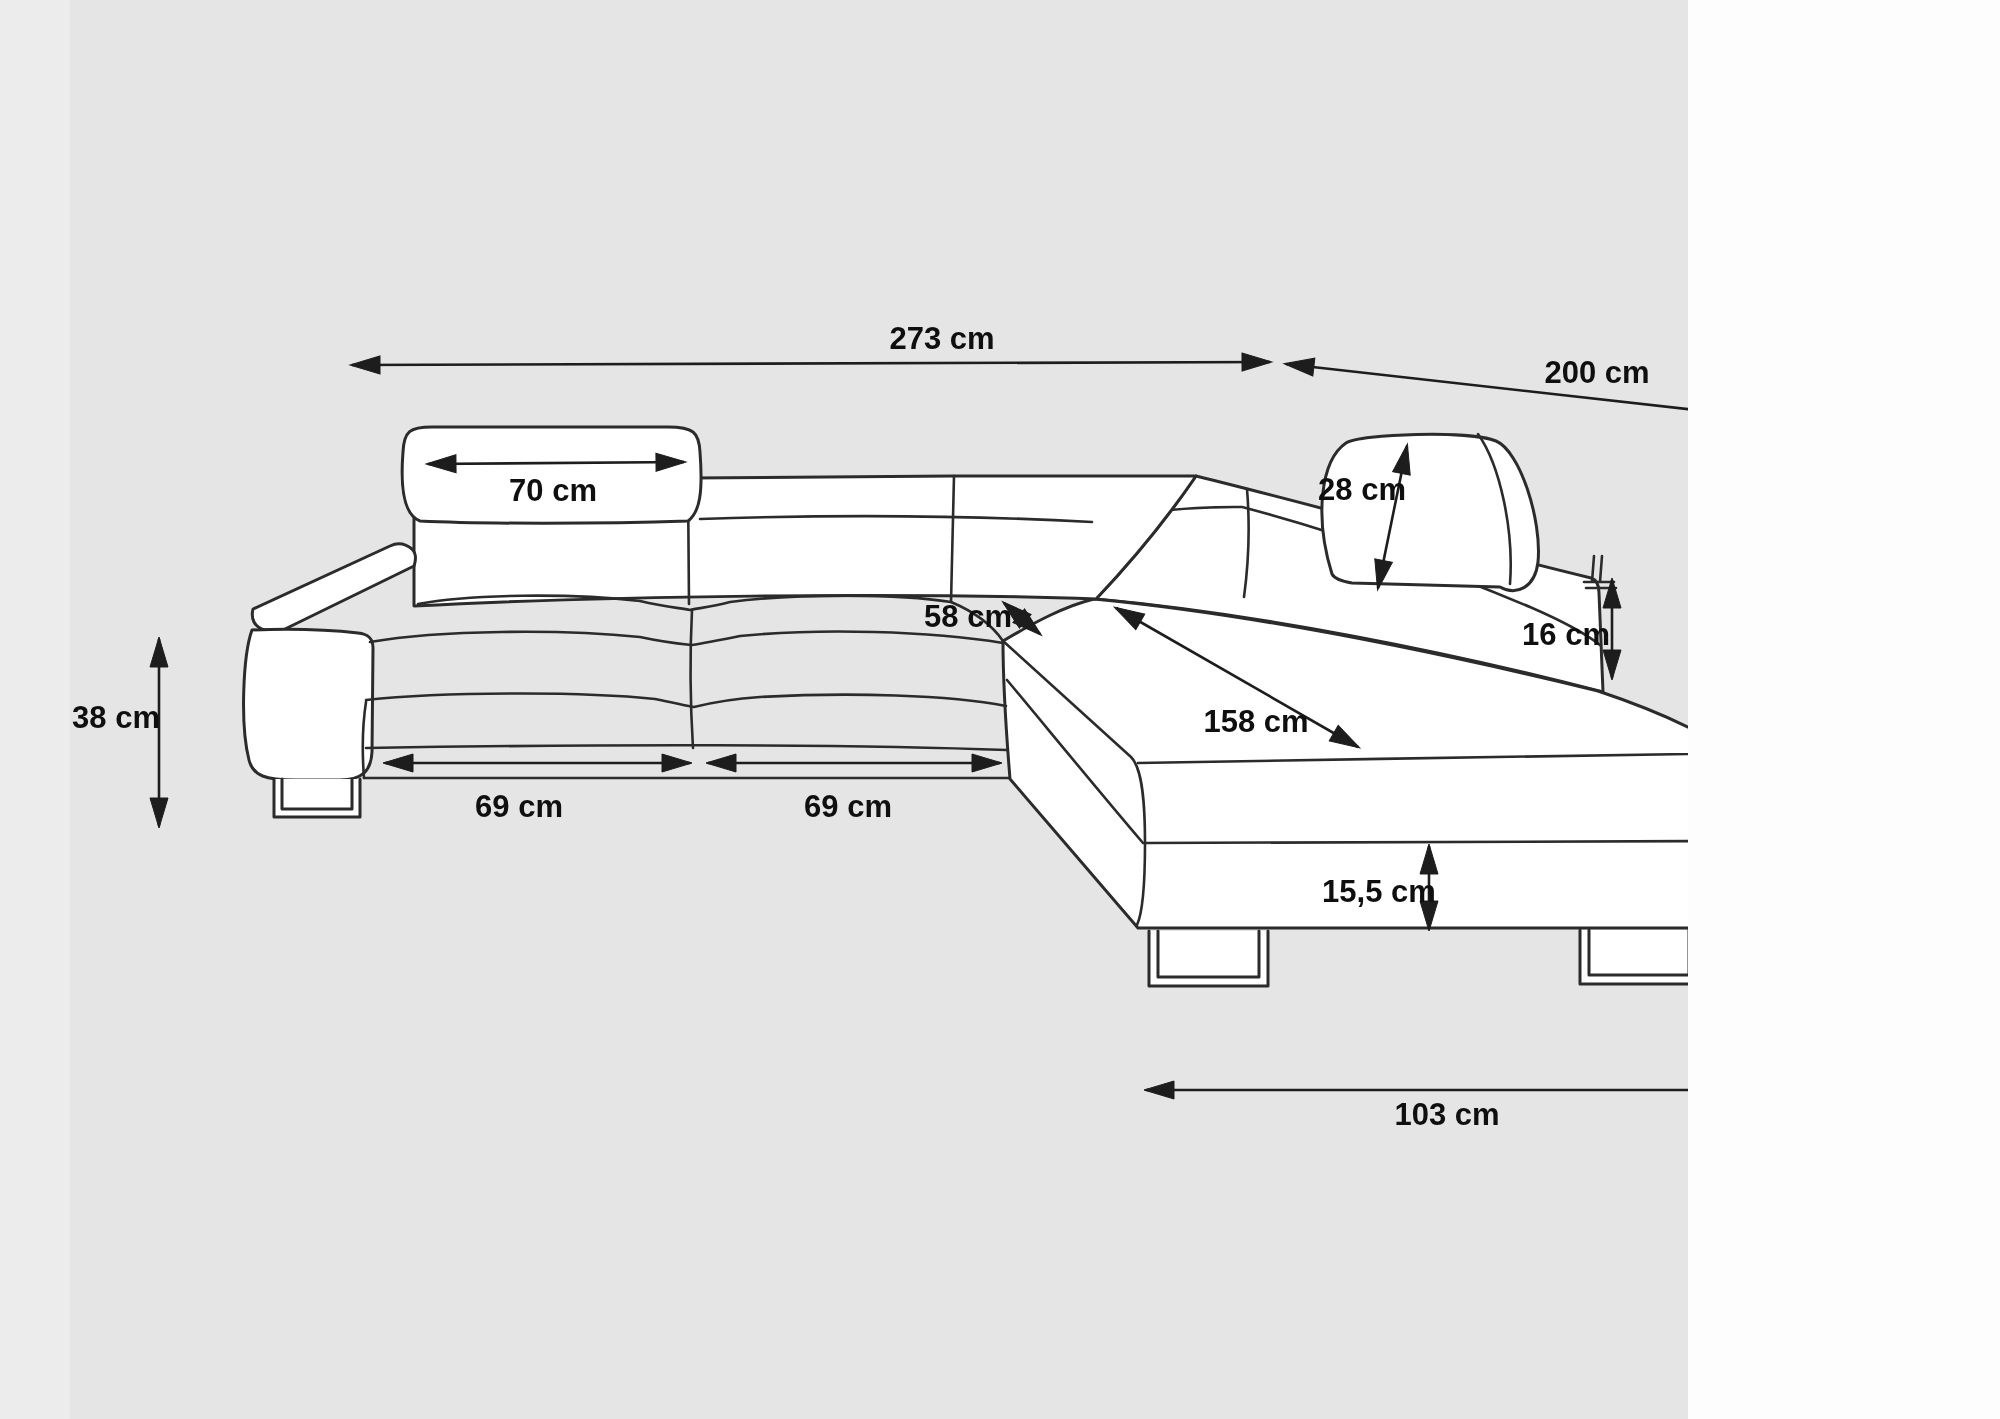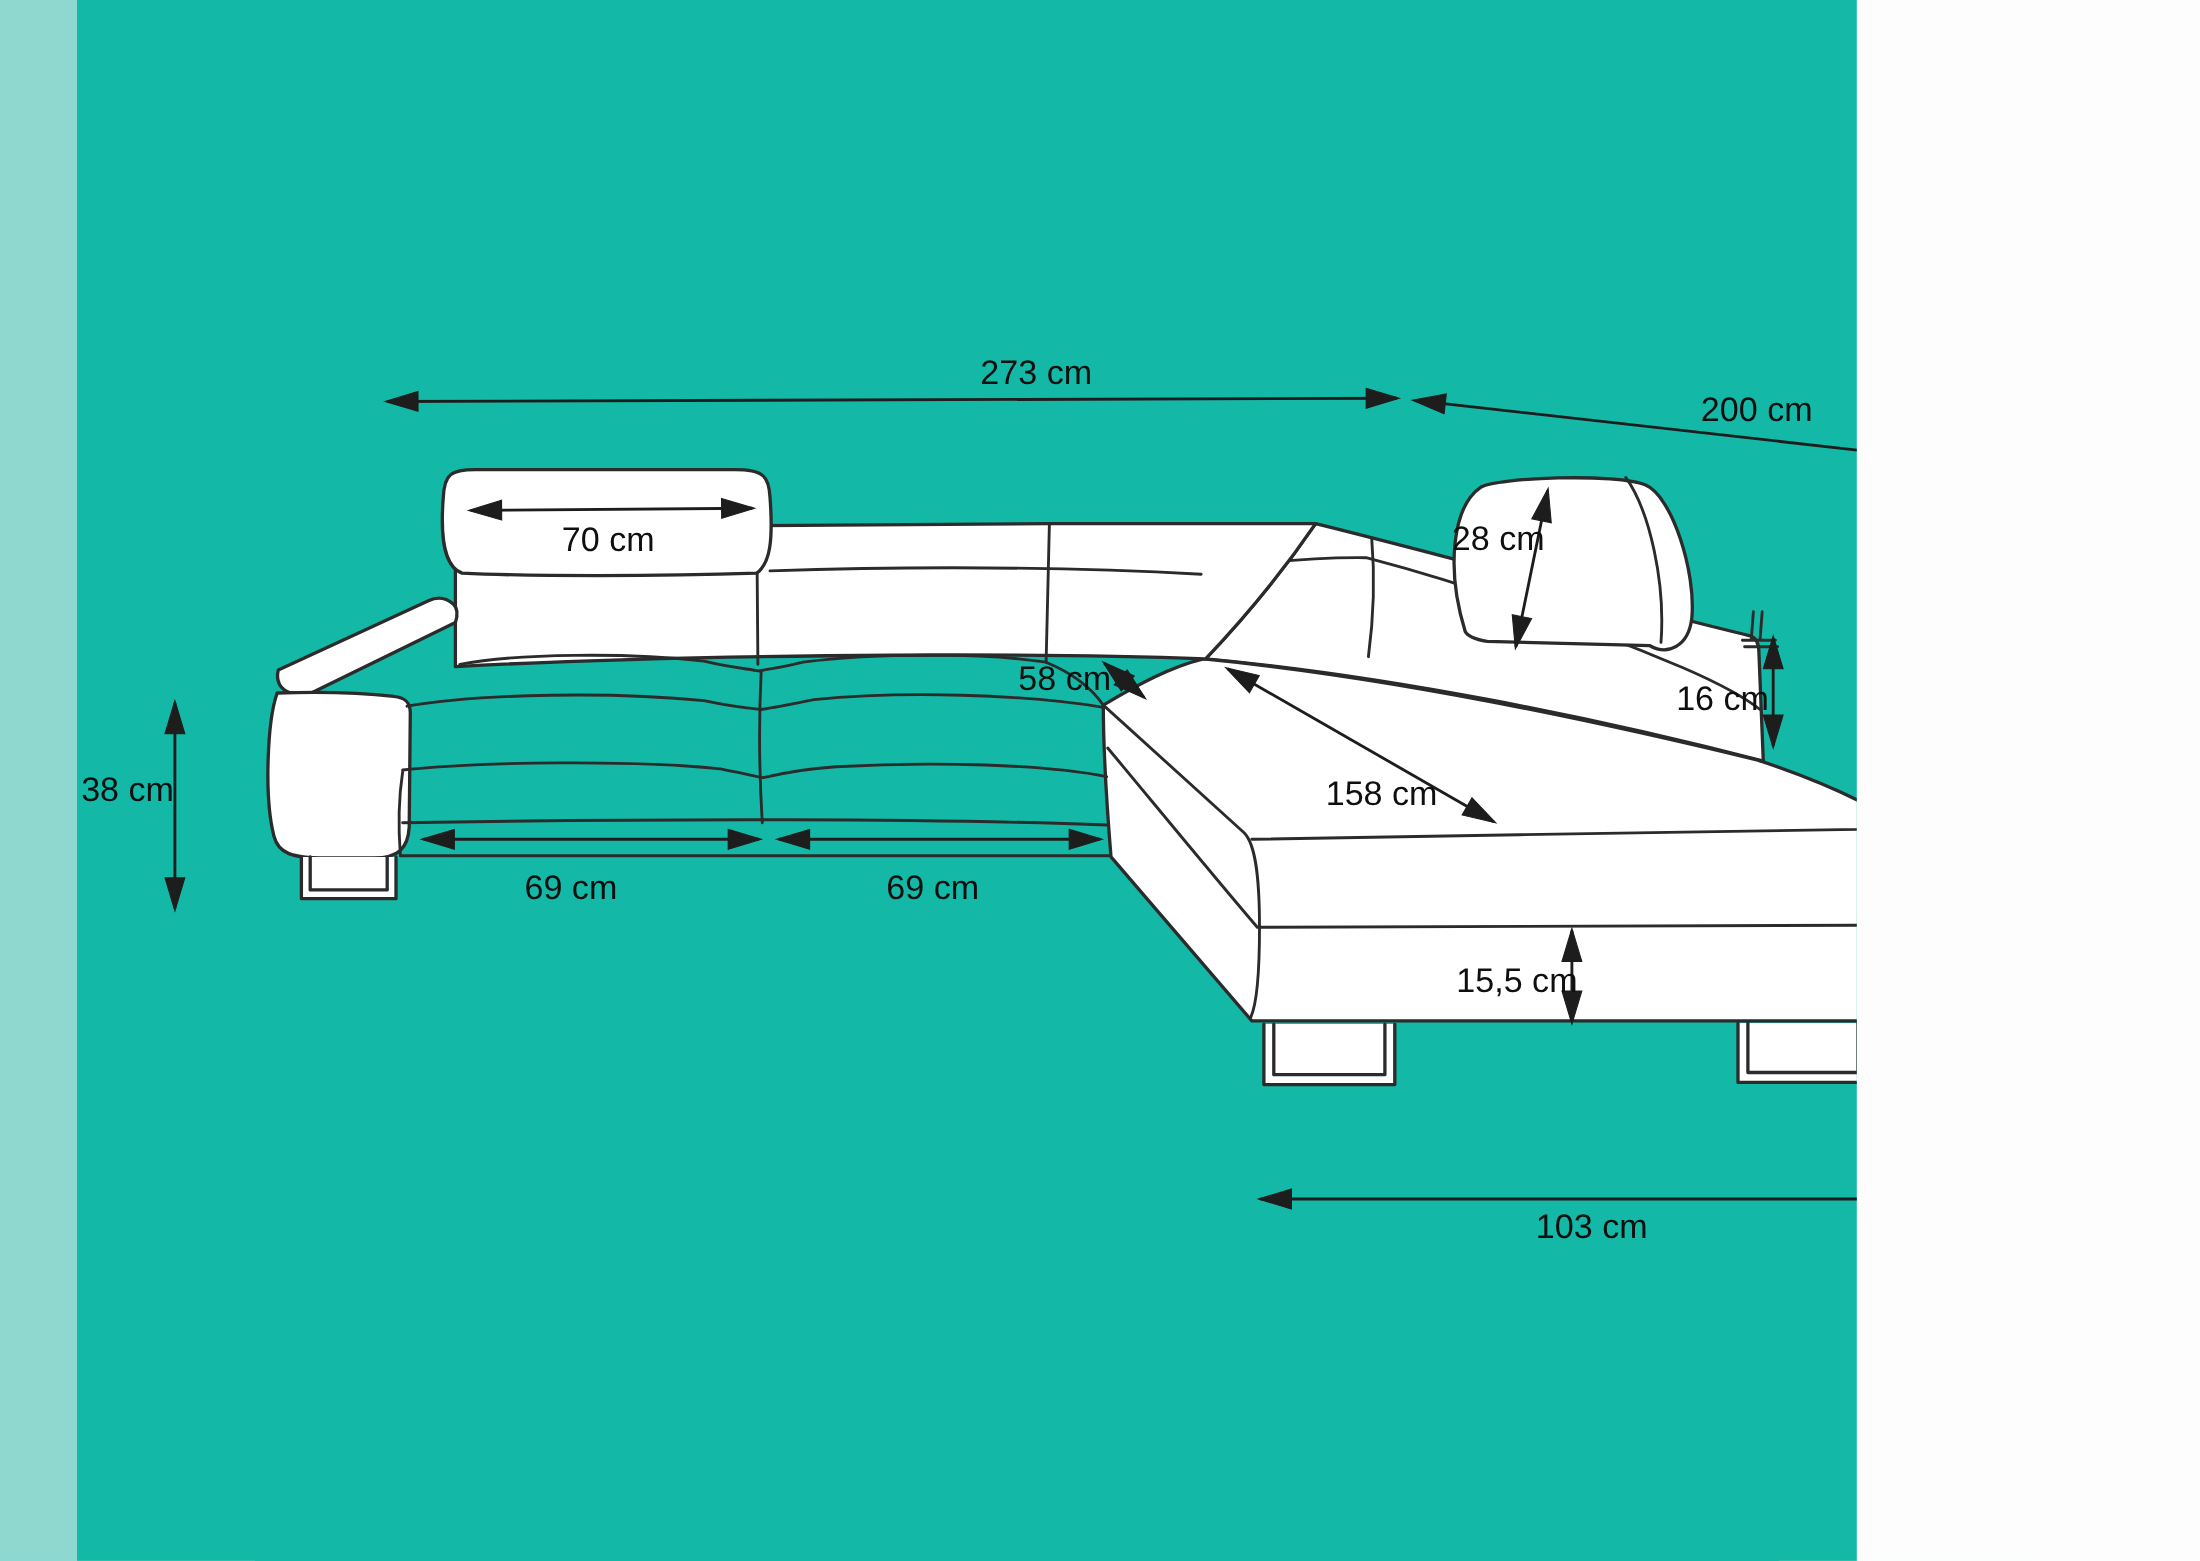--- a/index.html
+++ b/index.html
@@ -1,17 +1,17 @@
 <!DOCTYPE html>
 <html><head>
 <meta charset="utf-8">
 <style>
   html,body{margin:0;padding:0;background:#fdfdfd;}
-  .stage{position:relative;width:1688px;height:1419px;background:#14b8a6;overflow:hidden;
-         font-family:"Liberation Sans",sans-serif;}
+  .stage{position:relative;width:1688px;height:1419px;background:#e5e5e5;overflow:hidden;
+         font-family:"Liberation Sans",sans-serif;font-weight:bold;}
   svg{display:block}
   .dim-label{font-family:"Liberation Sans",sans-serif;font-size:31px;fill:#0f0f0f;}
   .filled{stroke:#2b2b2b;stroke-width:3;fill:#ffffff;stroke-linecap:round;stroke-linejoin:round;}
   .seam{stroke:#2b2b2b;stroke-width:2.6;fill:none;stroke-linecap:round;stroke-linejoin:round;}
   .dim-line{stroke:#1d1d1d;stroke-width:2.6;fill:none;}
   .gutter{fill:#f2f2f2;}
 </style>
 </head>
 <body>
 

